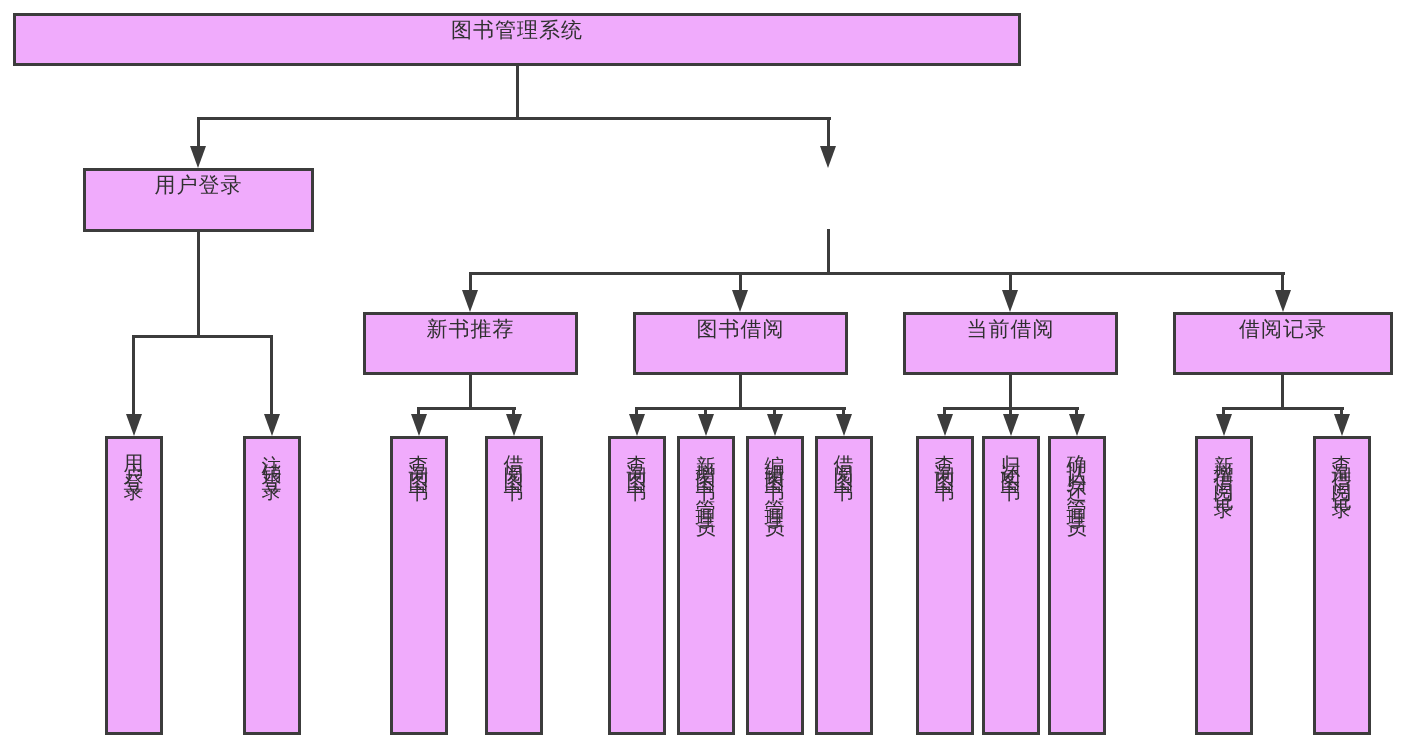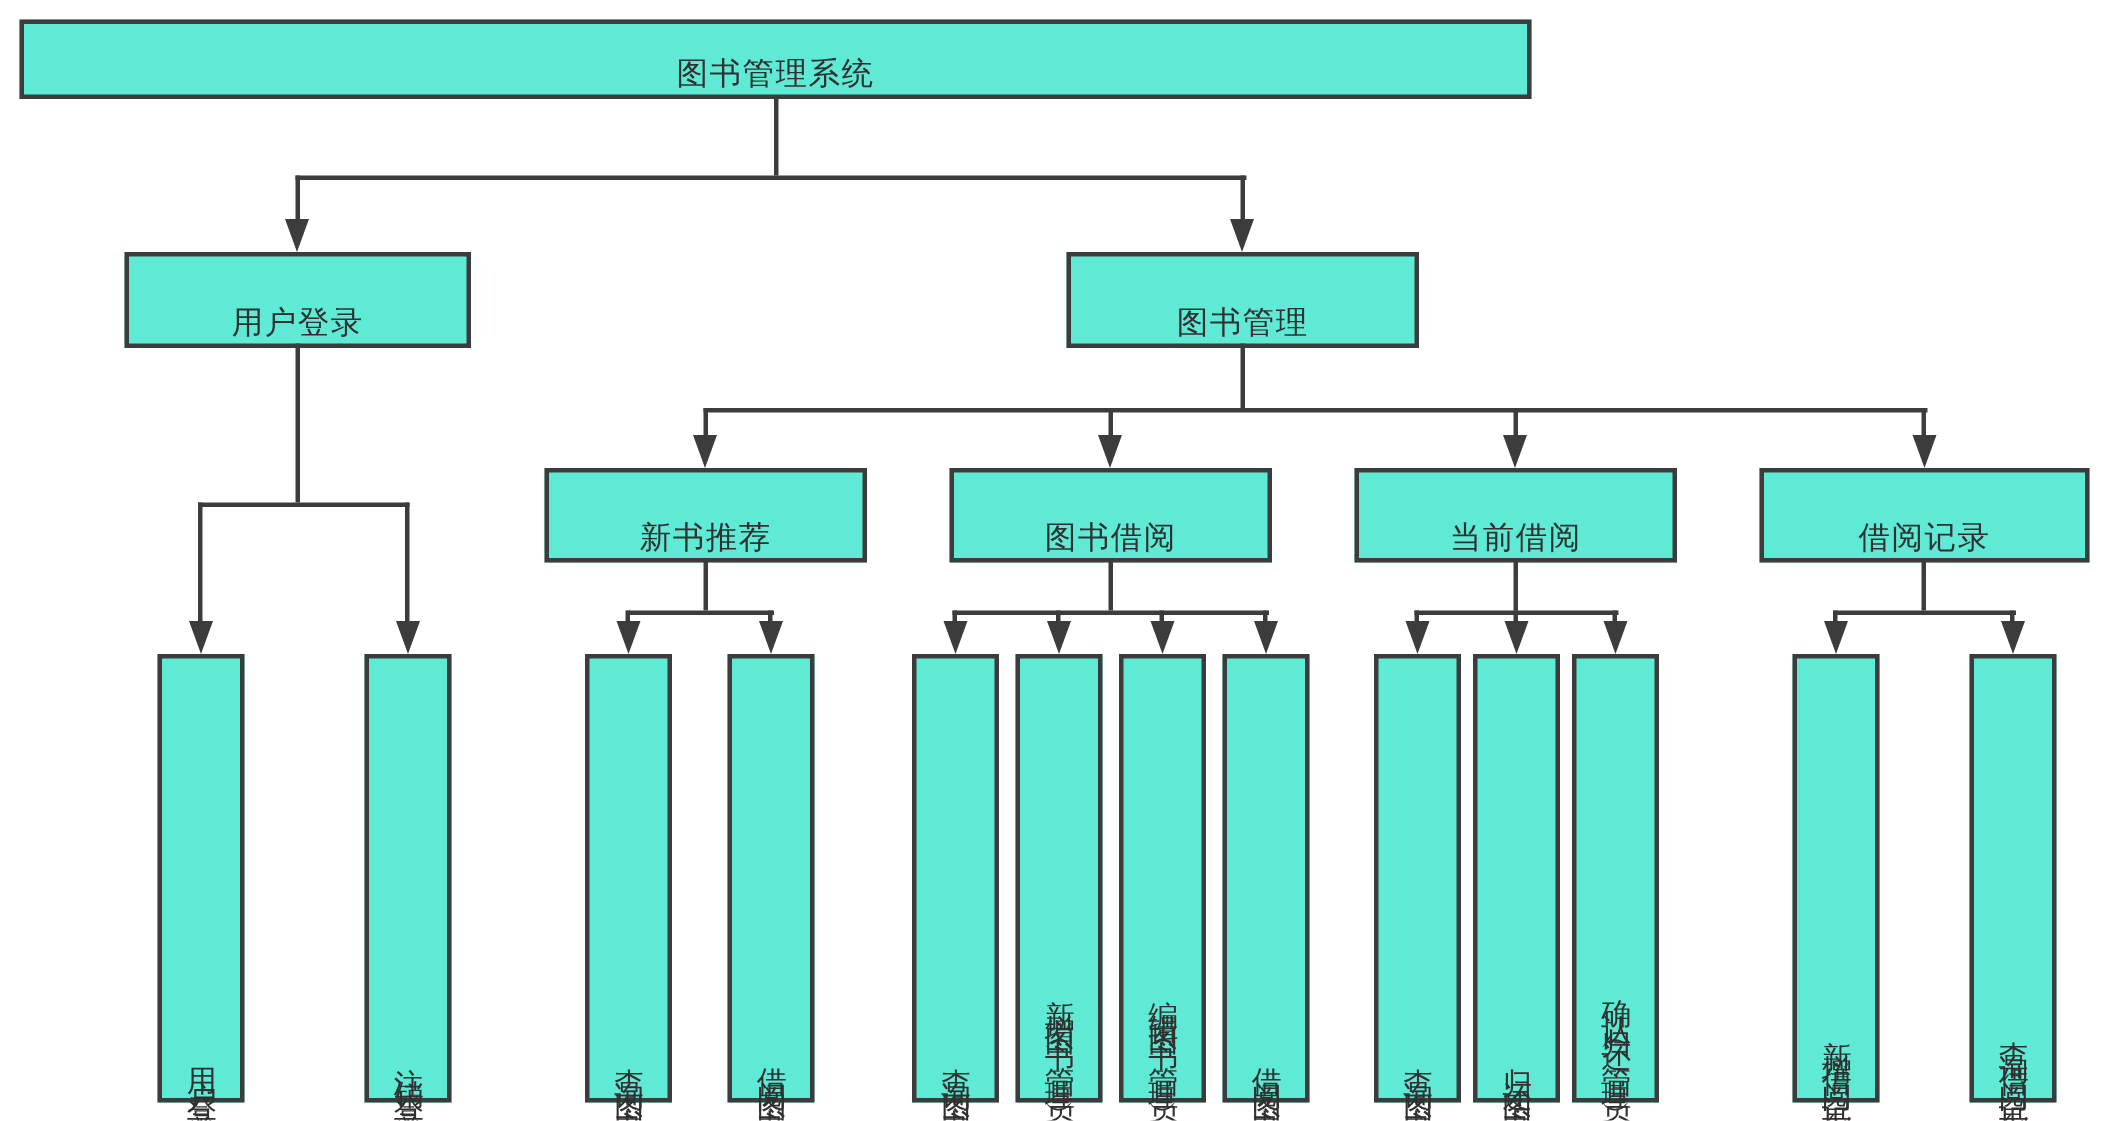--- a/index.html
+++ b/index.html
@@ -16,23 +16,23 @@
   #canvas {
     position: relative;
     width: 1405px;
     height: 747px;
     background: var(--bg);
     overflow: hidden;
   }
   .box {
     position: absolute;
     border: 3px solid var(--line);
-    background: #5eead4;
+    background: #f0abfc;
     display: flex;
-    align-items: flex-end;
+    align-items: flex-start;
     justify-content: center;
     color: var(--text);
   }
   .hbox { font-size: 21px; letter-spacing: 1px; }
   .vbox { font-size: 20px; }
   .vbox .vtext {
     writing-mode: vertical-rl;
     text-orientation: mixed;
     letter-spacing: 9px;
     line-height: 1.0;
@@ -66,23 +66,20 @@
 
   <div class="v" style="left:516px; top:64px; height:53px;"></div>
   <div class="hl" style="left:197px; top:117px; width:634px;"></div>
   <div class="v" style="left:197px; top:117px; height:32px;"></div>
   <div class="arrow" style="left:190px; top:146px;"></div>
   <div class="v" style="left:827px; top:117px; height:32px;"></div>
   <div class="arrow" style="left:820px; top:146px;"></div>
 
   <div class="box hbox" style="left:83px; top:168px; width:231px; height:64px;">
     <span>用户登录</span>
-  </div>
-  <div class="box hbox" style="left:711px; top:168px; width:235px; height:64px;">
-    <span>图书管理</span>
   </div>
 
   <div class="v" style="left:197px; top:229px; height:106px;"></div>
   <div class="hl" style="left:132px; top:335px; width:141px;"></div>
   <div class="v" style="left:132px; top:335px; height:82px;"></div>
   <div class="arrow" style="left:126px; top:414px;"></div>
   <div class="v" style="left:270px; top:335px; height:82px;"></div>
   <div class="arrow" style="left:264px; top:414px;"></div>
 
   <div class="v" style="left:827px; top:229px; height:43px;"></div>

